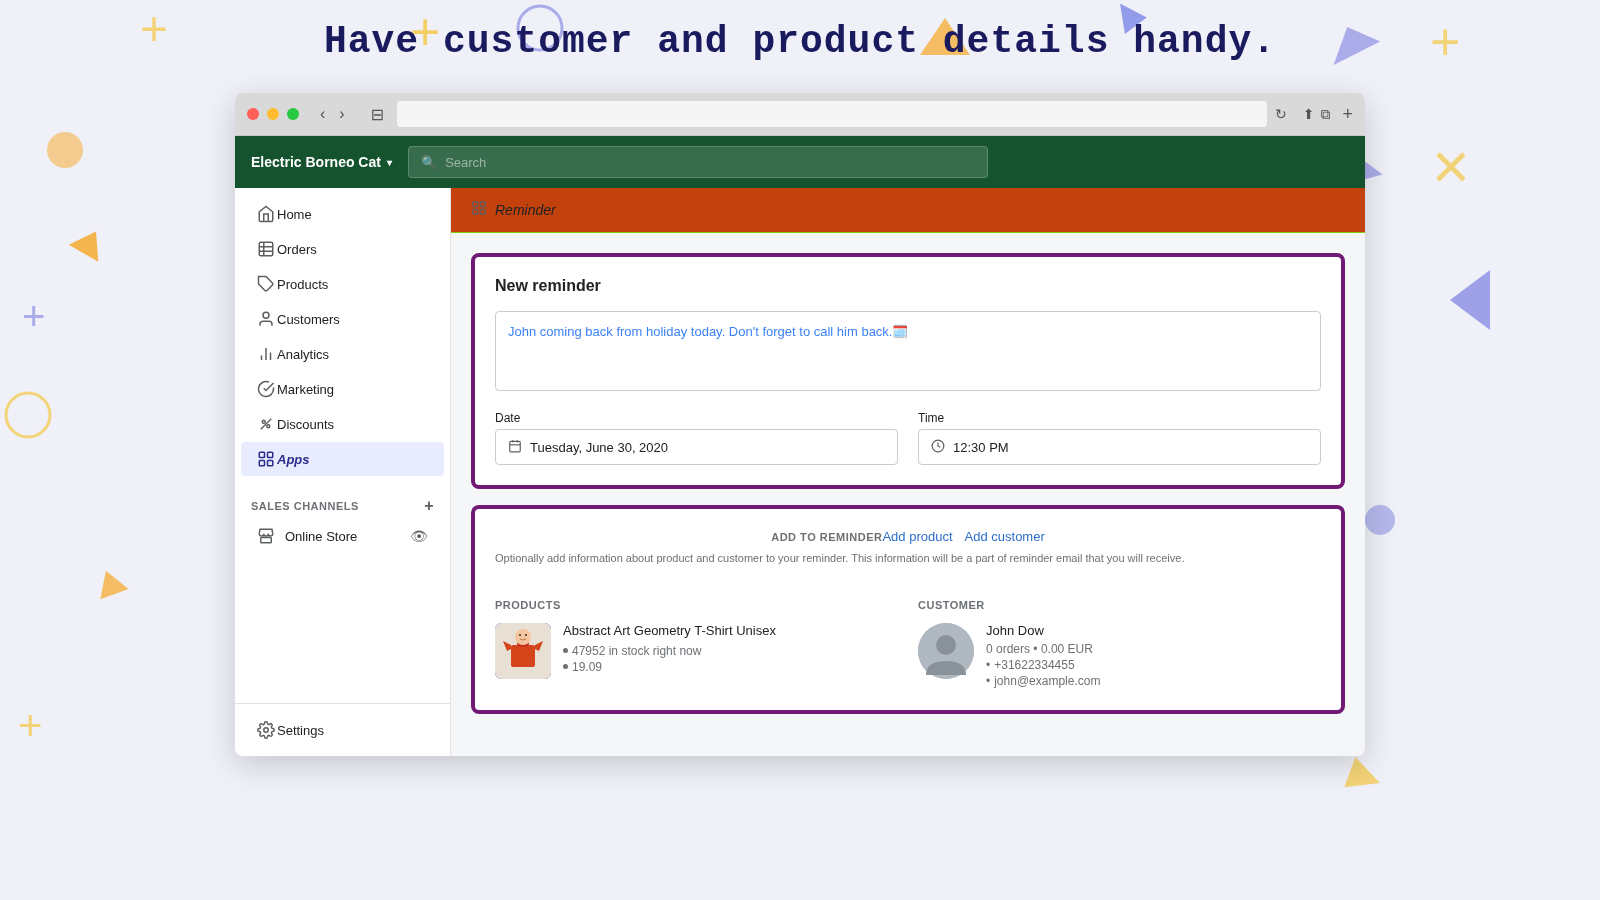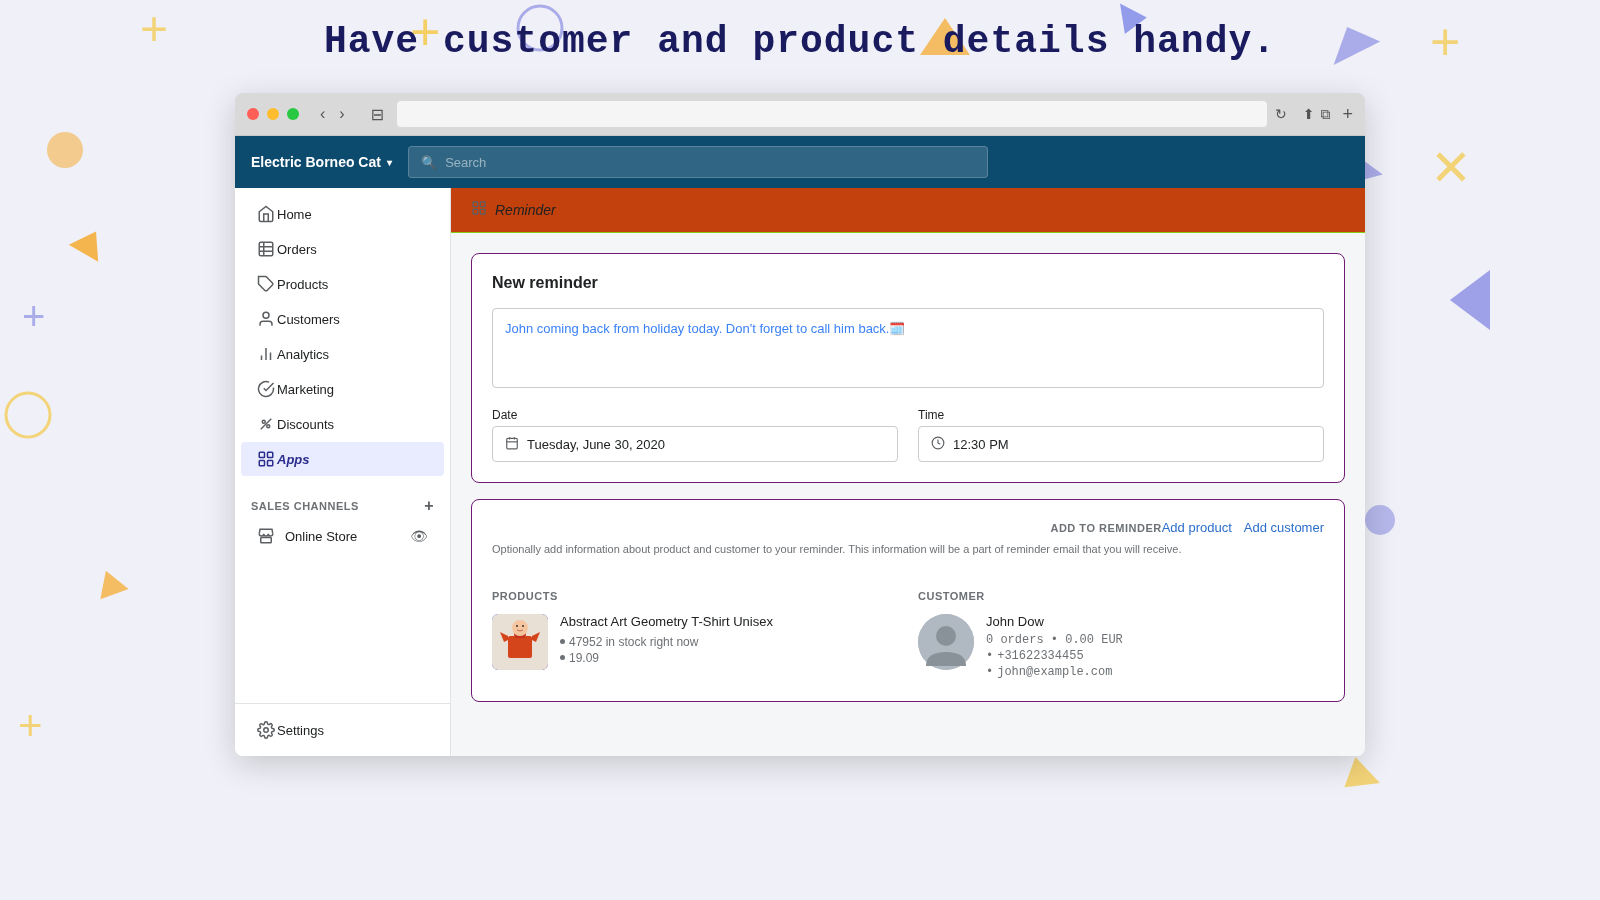--- a/index.html
+++ b/index.html
@@ -129,21 +129,21 @@
 
     
     .app-container {
       display: flex;
       flex-direction: column;
       height: 620px;
     }
 
     
     .app-topbar {
-      background: #0c4a6e;
+      background: #14532d;
       display: flex;
       align-items: center;
       padding: 0 16px;
       height: 52px;
       gap: 16px;
     }
 
     .store-name {
       color: white;
       font-size: 14px;
@@ -285,21 +285,21 @@
     .content-body {
       flex: 1;
       overflow-y: auto;
       padding: 20px;
     }
 
     
     .card {
       background: white;
       border-radius: 8px;
-      border: 1px solid #701a75;
+      border: 4px solid #701a75;
       padding: 20px;
       margin-bottom: 16px;
     }
 
     .card-title {
       font-size: 16px;
       font-weight: 600;
       color: #202223;
       margin-bottom: 16px;
     }
@@ -353,21 +353,21 @@
       font-size: 14px;
     }
 
     
     .add-reminder-section {
       padding: 0 0 16px 0;
     }
 
     .add-reminder-header {
       display: flex;
-      justify-content: flex-end;
+      justify-content: center;
       align-items: center;
       margin-bottom: 6px;
     }
 
     .add-reminder-label {
       font-size: 11px;
       font-weight: 600;
       color: #6d7175;
       text-transform: uppercase;
       letter-spacing: 0.5px;
@@ -487,21 +487,20 @@
       margin-bottom: 4px;
     }
 
     .customer-detail {
       font-size: 12px;
       color: #6d7175;
       margin-bottom: 2px;
       display: flex;
       align-items: center;
       gap: 4px;
-      font-family: Liberation Mono, monospace;
     }
 
     
     .online-store-item {
       display: flex;
       align-items: center;
       justify-content: space-between;
       padding: 7px 16px;
       font-size: 13px;
       color: #202223;

